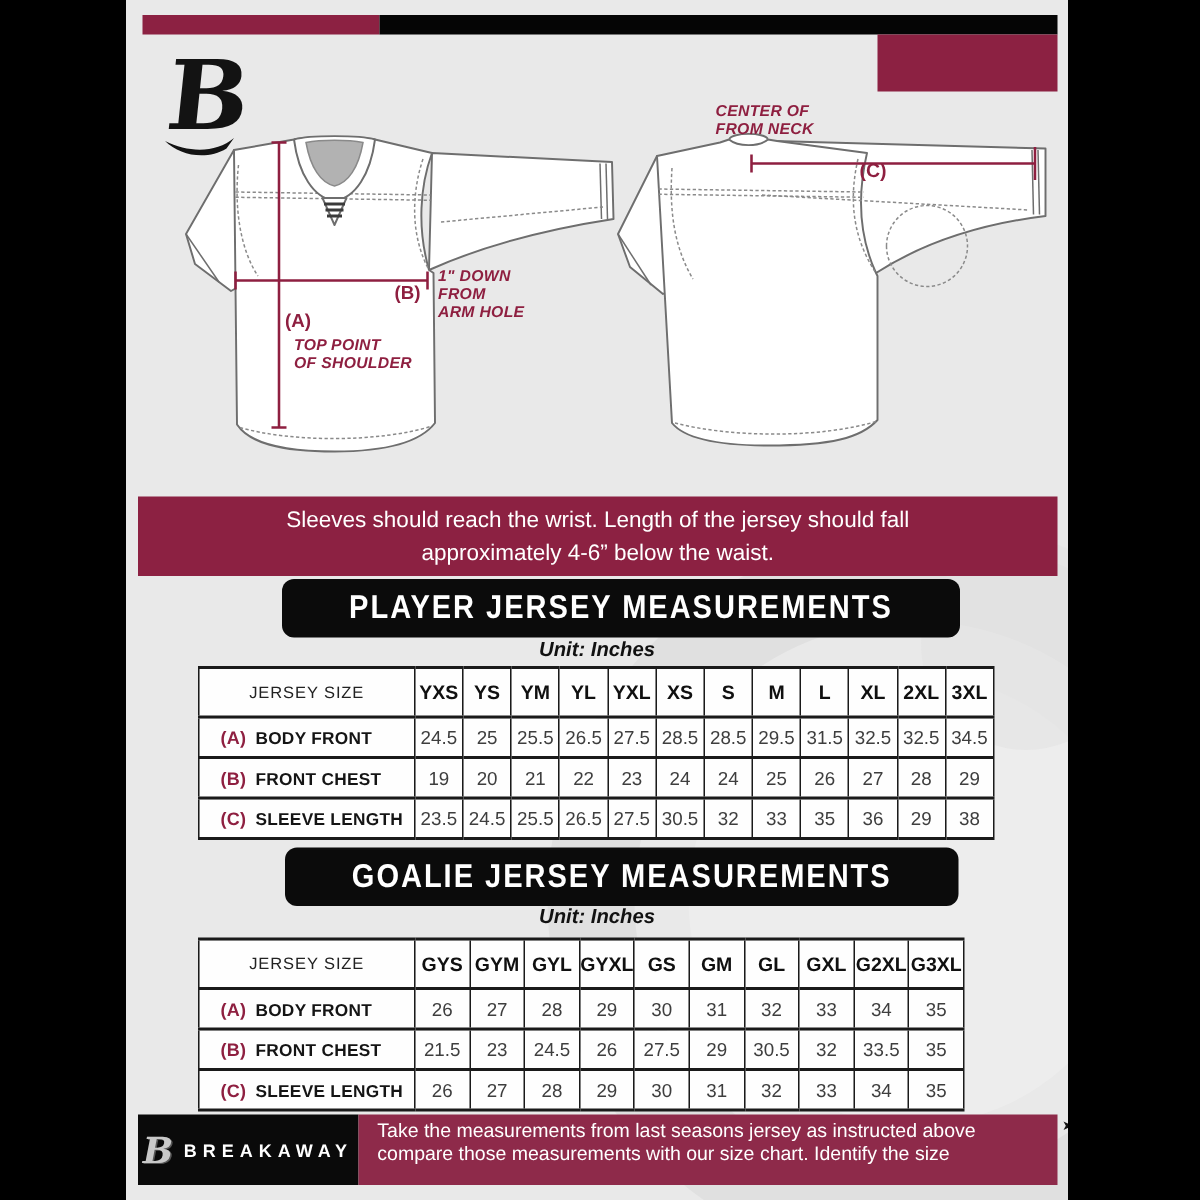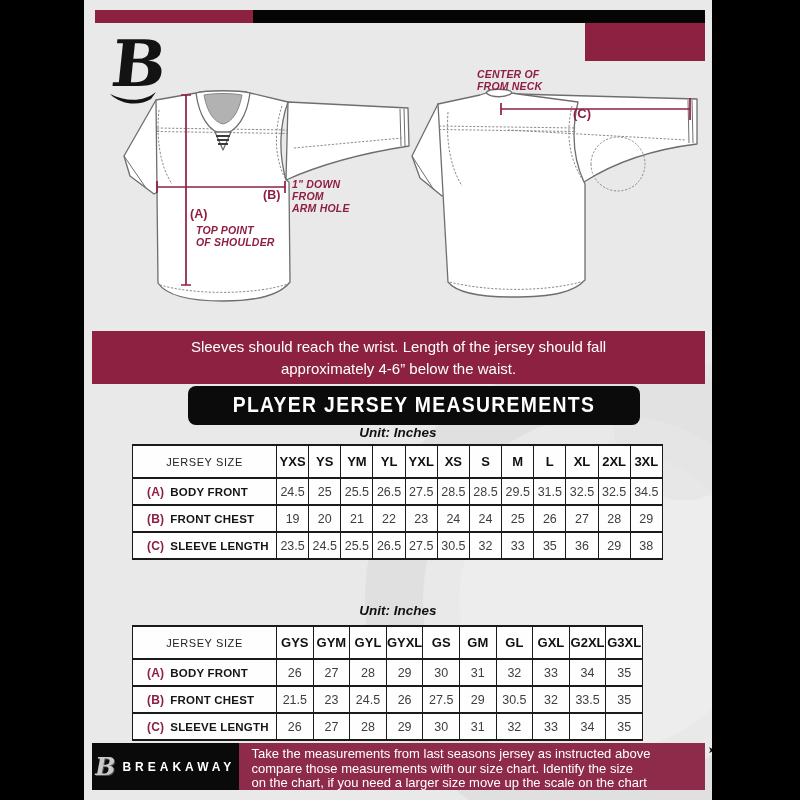--- a/index.html
+++ b/index.html
@@ -263,20 +263,25 @@
             <td>32</td>
             <td>33</td>
             <td>35</td>
             <td>36</td>
             <td>29</td>
             <td>38</td>
           </tr>
         </tbody>
       </table>
 
+    <div class="pill-row" style="top:565px;">
+      <div class="pill">
+        <span>GOALIE JERSEY MEASUREMENTS</span>
+      </div>
+    </div>
     <div class="unit" style="top:603px;">Unit: Inches</div>
     <table class="size-table" id="goalie-table">
         <colgroup>
           <col style="width: 144px;">
           <col style="width: 36.6px;">
           <col style="width: 36.6px;">
           <col style="width: 36.6px;">
           <col style="width: 36.6px;">
           <col style="width: 36.6px;">
           <col style="width: 36.6px;">
@@ -344,19 +349,18 @@
       </table>
 
     <div class="footer">
       <div class="footer-logo">
         <span class="bmark">B</span>
         <span class="brand">BREAKAWAY</span>
       </div>
       <div class="footer-text">
         <span>Take the measurements from last seasons jersey as instructed above</span>
         <span>compare those measurements  with our size chart. Identify the size</span>
-        <span>on the chart, if you need a larger size move up the scale on the chart</span>
       </div>
     </div>
 
     <div class="cursor-artifact">➤</div>
   </div>
 </div>
 
 </body></html>

